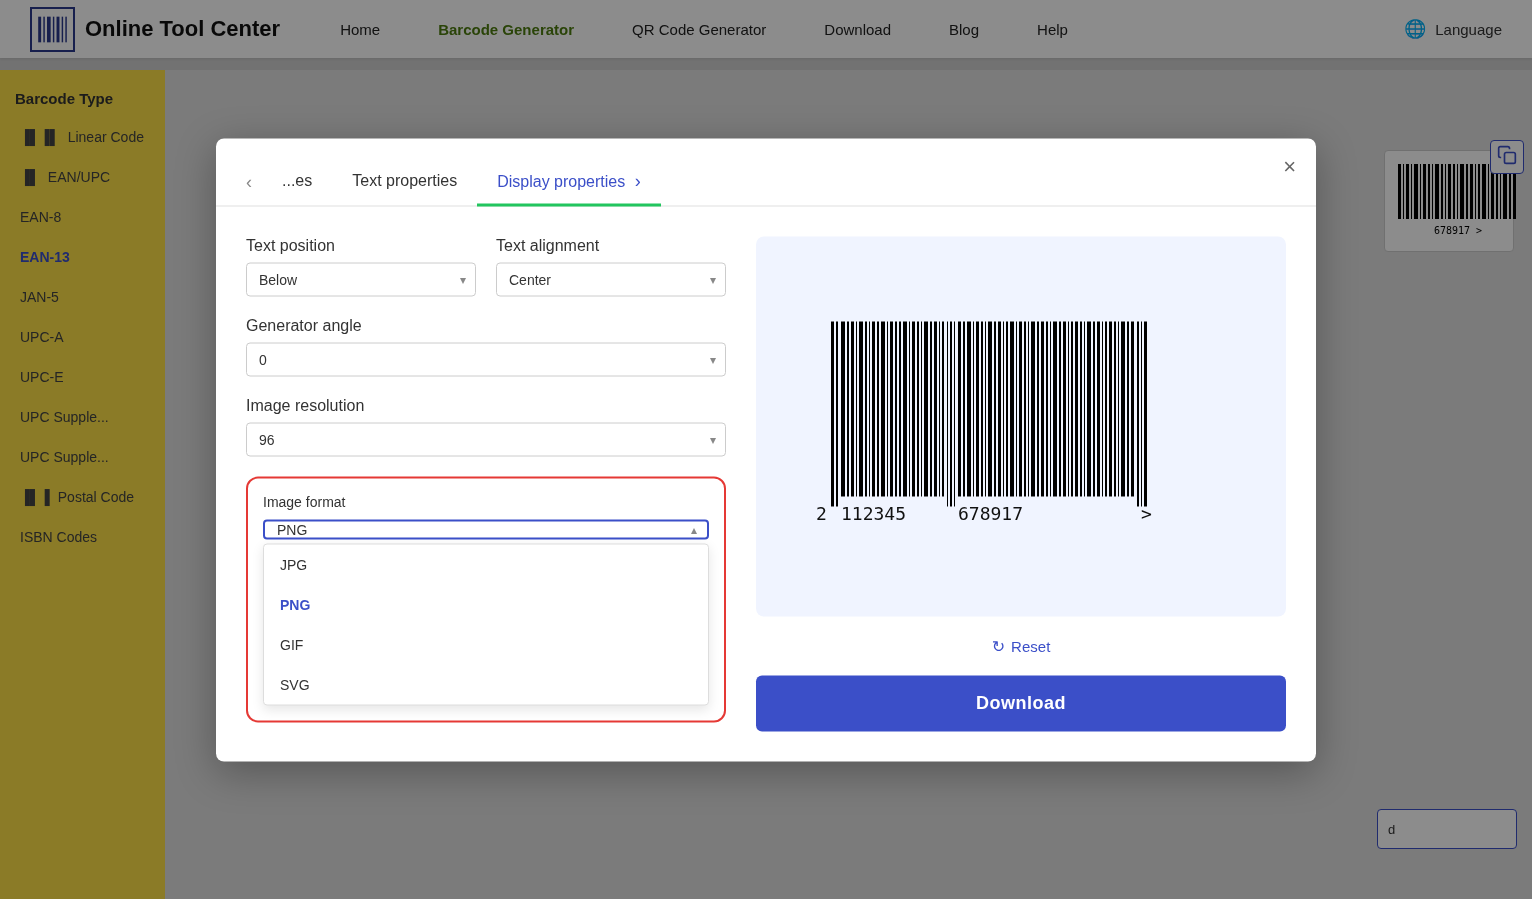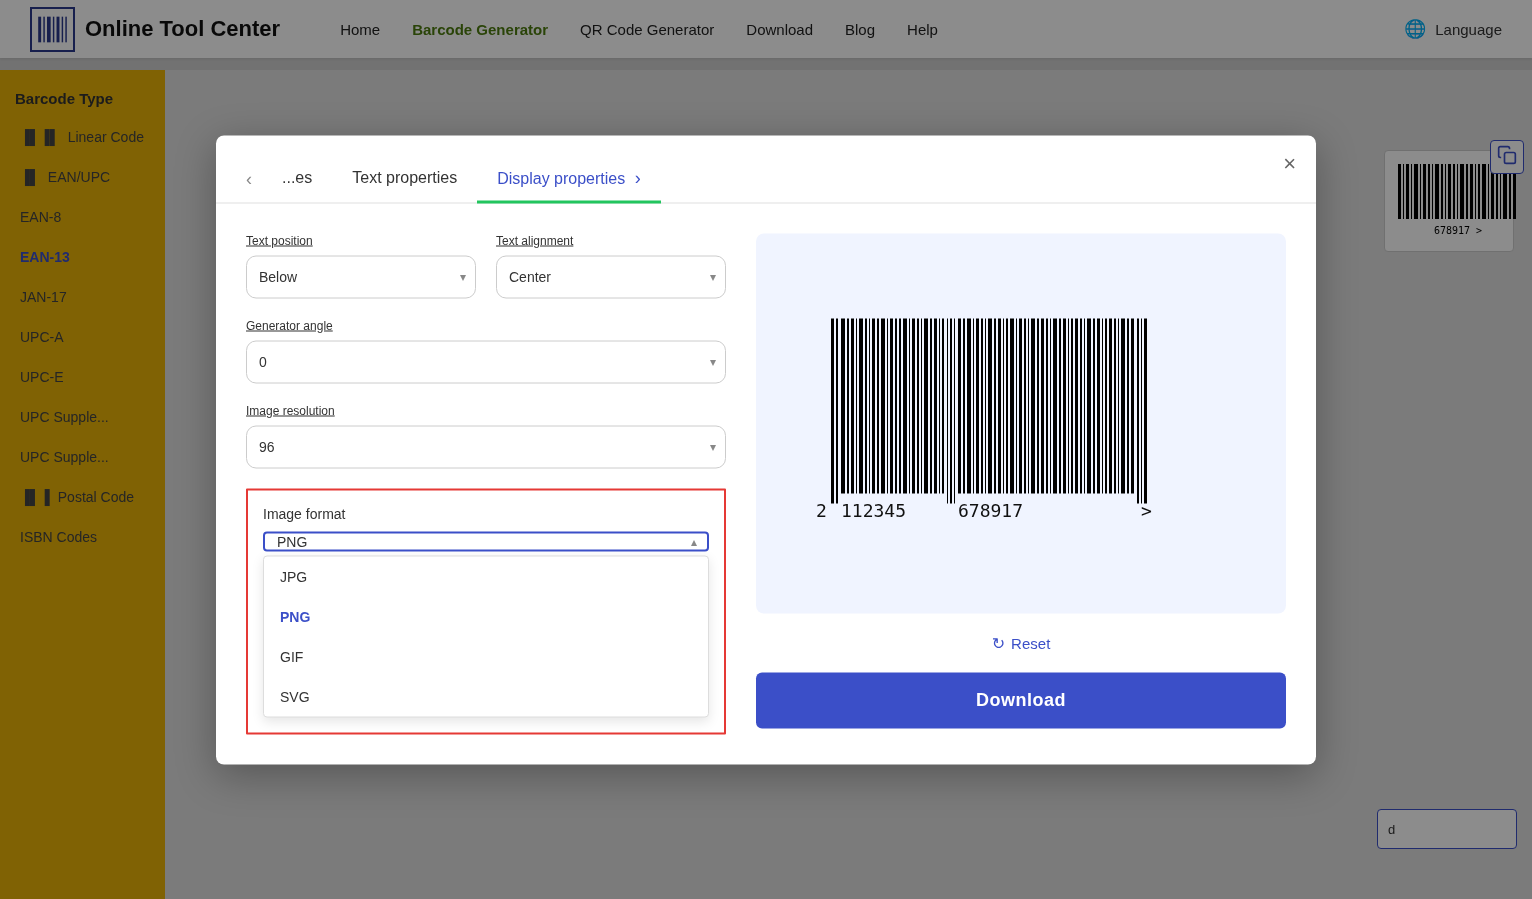--- a/index.html
+++ b/index.html
@@ -36,21 +36,21 @@
       padding: 4px;
     }
     .logo-text {
       font-size: 22px;
       font-weight: bold;
       color: #111;
     }
     .nav {
       display: flex;
       align-items: center;
-      gap: 32px;
+      gap: 58px;
       flex: 1;
     }
     .nav-item {
       font-size: 15px;
       color: #222;
       cursor: pointer;
       text-decoration: none;
     }
     .nav-item.active {
       color: #4d7c0f;
@@ -163,35 +163,34 @@
     
     .form-row {
       display: flex;
       gap: 20px;
       margin-bottom: 20px;
     }
     .form-group {
       flex: 1;
     }
     .form-label {
-      font-size: 12px;
+      font-size: 16px;
       color: #333;
       margin-bottom: 8px;
       display: block;
-      text-decoration: underline;
     }
     .select-wrapper {
       position: relative;
       width: 100%;
     }
     .select-box {
       width: 100%;
-      height: 43px;
+      height: 34px;
       border: 1px solid #ccc;
-      border-radius: 10px;
+      border-radius: 4px;
       padding: 0 35px 0 12px;
       font-size: 14px;
       color: #333;
       background: #fff;
       appearance: none;
       cursor: pointer;
     }
     .select-arrow {
       position: absolute;
       right: 10px;
@@ -242,21 +241,21 @@
 
     
     .form-group-full {
       width: 100%;
       margin-bottom: 20px;
     }
 
     
     .image-format-section {
       border: 2px solid #e53935;
-      border-radius: 1px;
+      border-radius: 12px;
       padding: 15px;
       position: relative;
     }
     .image-format-label {
       font-size: 14px;
       color: #333;
       margin-bottom: 10px;
       display: block;
     }
 
@@ -365,21 +364,21 @@
       position: absolute;
       top: 70px;
       left: 0;
       right: 0;
       bottom: 0;
       background: #e0e0e0;
       display: flex;
     }
     .bg-left-col {
       width: 165px;
-      background: #eab308;
+      background: #fde047;
       padding-top: 10px;
     }
     .bg-input-box {
       width: 140px;
       height: 40px;
       border: 1px solid #3b4fc8;
       border-radius: 4px;
       background: #fff;
       padding: 0 10px;
       font-size: 13px;
@@ -427,21 +426,21 @@
       <span>▐▌</span>
       <span>EAN/UPC</span>
     </div>
     <div class="bg-sidebar-item">
       <span>EAN-8</span>
     </div>
     <div class="bg-sidebar-item active">
       <span>EAN-13</span>
     </div>
     <div class="bg-sidebar-item">
-      <span>JAN-17</span>
+      <span>JAN-5</span>
     </div>
     <div class="bg-sidebar-item">
       <span>UPC-A</span>
     </div>
     <div class="bg-sidebar-item">
       <span>UPC-E</span>
     </div>
     <div class="bg-sidebar-item">
       <span>UPC Supple...</span>
     </div>

